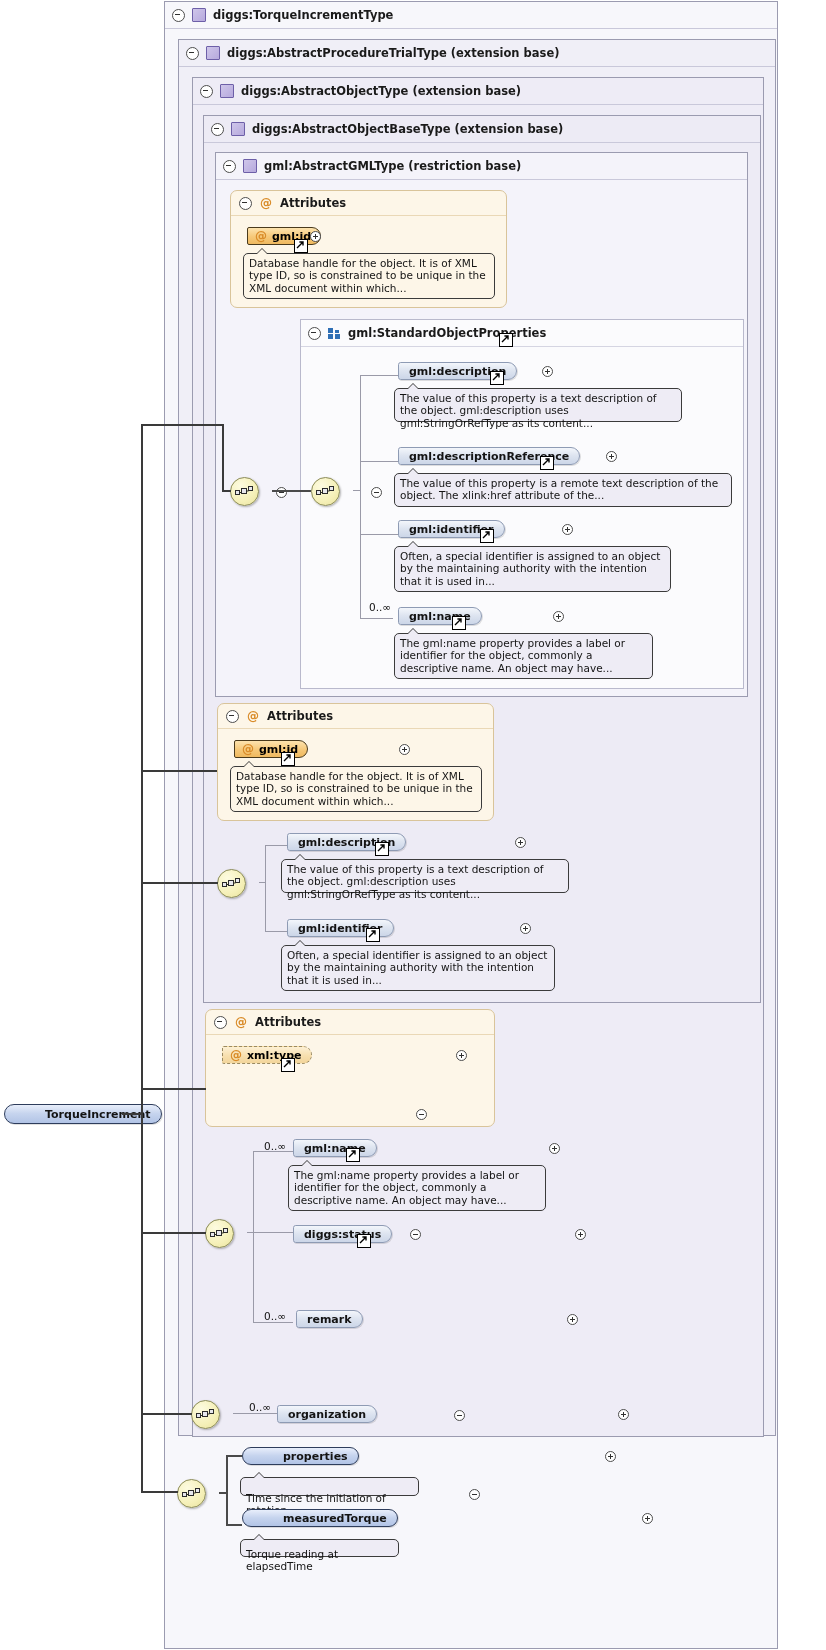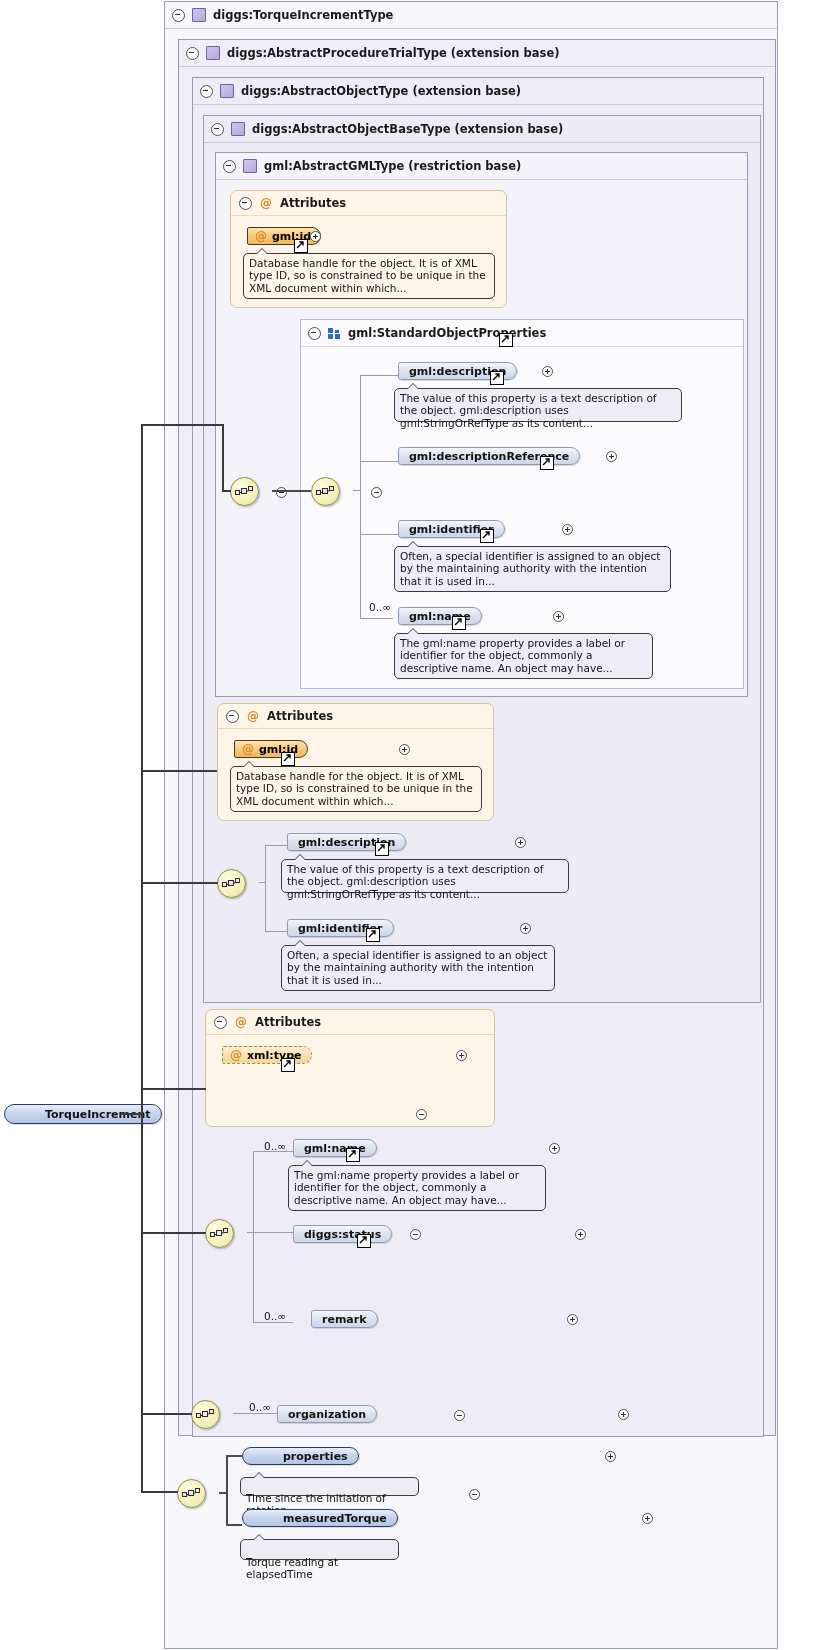--- a/index.html
+++ b/index.html
@@ -291,20 +291,21 @@
 
   <div class="elemNode" style="left:398px;top:447px;">
     <span>gml:descriptionReference</span>
   </div>
   <div class="refArrow" style="left:540px;top:456px;">
     <svg width="10" height="10" viewBox="0 0 10 10">
         <path d="M2 8 L8 2 M4.4 2 L8 2 L8 5.6" stroke="#000" stroke-width="1.4" fill="none"></path>
       </svg>
   </div>
   <span class="toggle plus abs" style="left:548px;top:451px;"></span>
+  <div class="bubble" style="left:394px;top:473px;width:338px;height:34px;">The value of this property is a remote text description of the object. The xlink:href attribute of the...</div>
 
   <div class="elemNode" style="left:398px;top:520px;">
     <span>gml:identifier</span>
   </div>
   <div class="refArrow" style="left:480px;top:529px;">
     <svg width="10" height="10" viewBox="0 0 10 10">
         <path d="M2 8 L8 2 M4.4 2 L8 2 L8 5.6" stroke="#000" stroke-width="1.4" fill="none"></path>
       </svg>
   </div>
   <span class="toggle plus abs" style="left:489px;top:524px;"></span>
@@ -436,21 +437,21 @@
     <span>diggs:status</span>
   </div>
   <div class="refArrow" style="left:357px;top:1234px;">
     <svg width="10" height="10" viewBox="0 0 10 10">
         <path d="M2 8 L8 2 M4.4 2 L8 2 L8 5.6" stroke="#000" stroke-width="1.4" fill="none"></path>
       </svg>
   </div>
   <span class="toggle plus abs" style="left:372px;top:1229px;"></span>
 
   <span class="card" style="left:264px;top:1310px;">0..∞</span>
-  <div class="elemNode" style="left:311px;top:1310px;justify-content:center;">
+  <div class="elemNode" style="left:296px;top:1310px;justify-content:center;">
     <span>remark</span>
   </div>
   <span class="toggle plus abs" style="left:349px;top:1314px;"></span>
 
   
   <div class="seqNode" style="left:191px;top:1400px;">
     <svg width="19" height="15" viewBox="0 0 19 15">
       <g stroke="#2b2b2b" stroke-width="1" fill="#e8e8ee">
         <rect x="0.5" y="6.5" width="4" height="4"></rect>
           <rect x="6.5" y="4.5" width="5" height="5"></rect>
@@ -488,21 +489,21 @@
   <div class="elemNode required rounded" style="left:242px;top:1447px;">
     <span>properties</span>
   </div>
   <span class="toggle plus abs" style="left:329px;top:1451px;"></span>
   <div class="bubble" style="left:240px;top:1477px;width:179px;height:18px;padding-top:14px;">Time since the initiation of rotation</div>
 
   <div class="elemNode required rounded" style="left:242px;top:1509px;">
     <span>measuredTorque</span>
   </div>
   <span class="toggle plus abs" style="left:352px;top:1513px;"></span>
-  <div class="bubble" style="left:240px;top:1539px;width:159px;height:18px;padding-top:16px;">Torque reading at elapsedTime</div>
+  <div class="bubble" style="left:240px;top:1539px;width:159px;height:18px;padding-top:8px;">Torque reading at elapsedTime</div>
 
   
   <div class="elemNode required rounded" style="left:4px;top:1104px;height:20px;">
     <span>TorqueIncrement</span>
   </div>
   <span class="toggle abs" style="left:111px;top:1109px;"></span>
 
   
   <div class="ln lnh thick" style="left:122px;top:1113px;width:20px;"></div>
   <div class="ln lnv thick" style="left:141px;top:424px;height:1067px;"></div>

